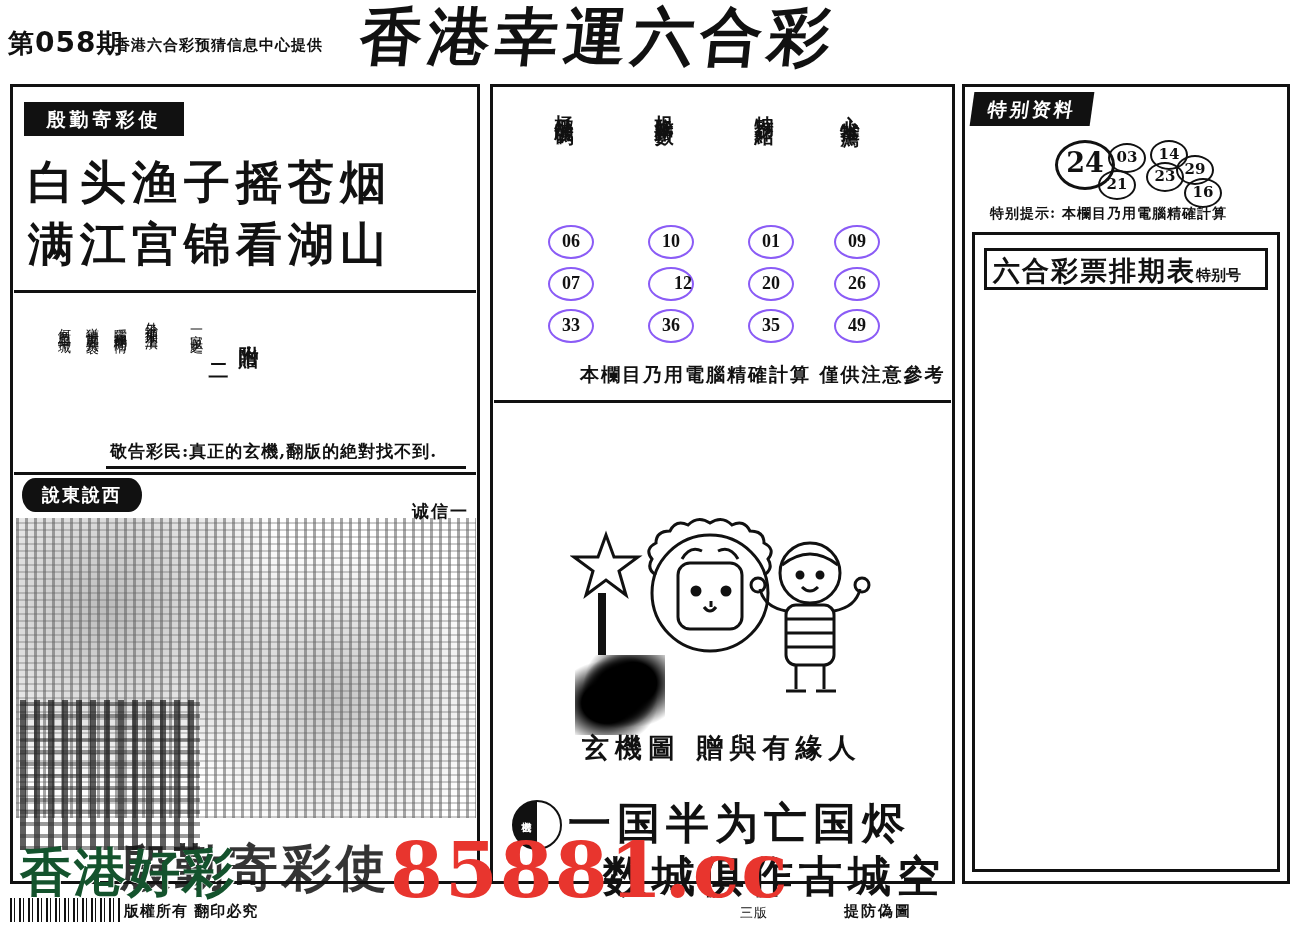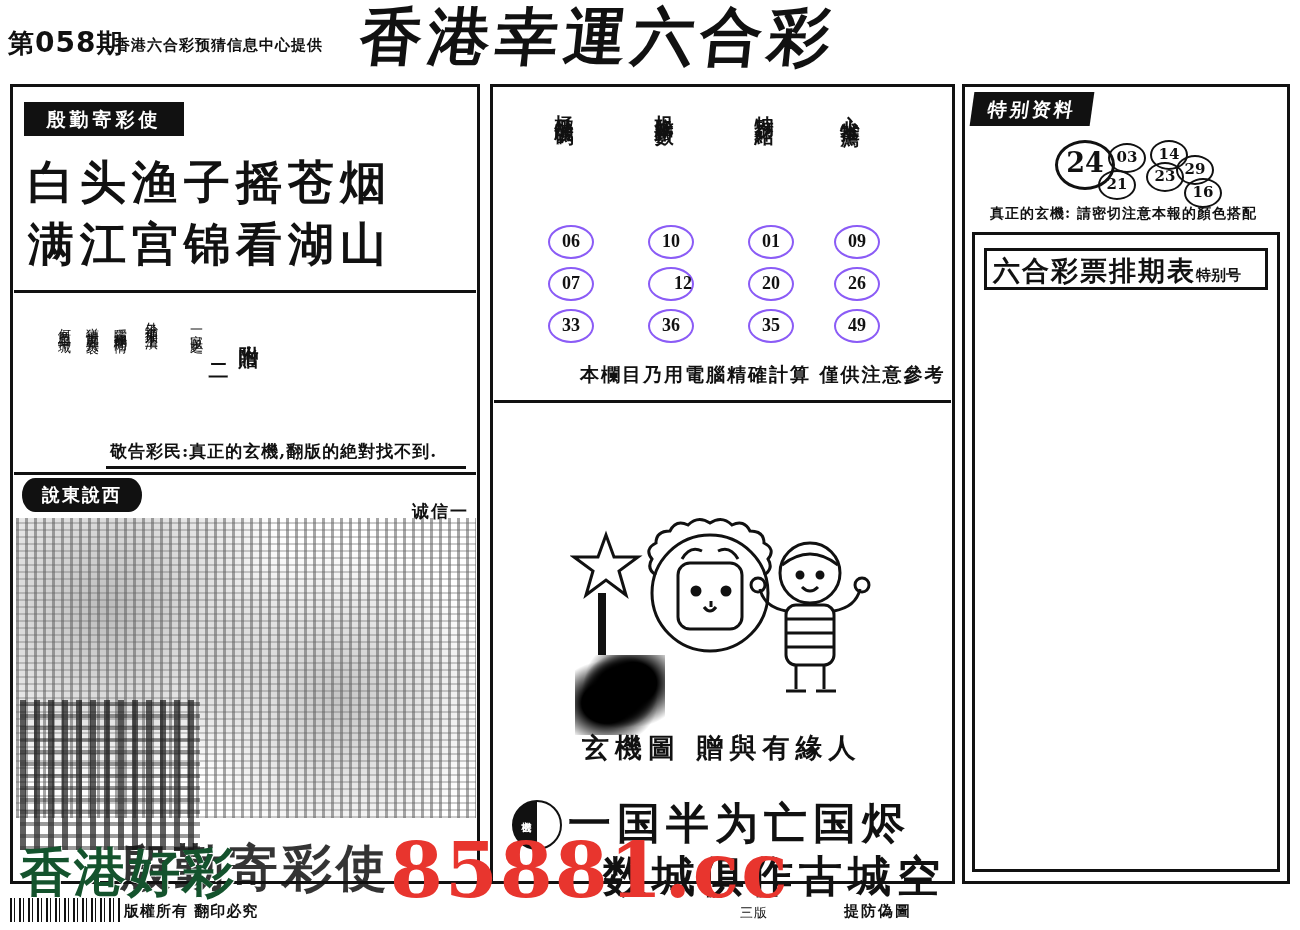--- a/index.html
+++ b/index.html
@@ -380,21 +380,21 @@
   <div class="banner" id="tebie">特别资料</div>
 
   <div class="rnum-big">24</div>
   <div class="rnum" style="left:1108px;top:143px;">03</div>
   <div class="rnum" style="left:1098px;top:170px;">21</div>
   <div class="rnum" style="left:1150px;top:140px;">14</div>
   <div class="rnum" style="left:1146px;top:162px;">23</div>
   <div class="rnum" style="left:1176px;top:155px;">29</div>
   <div class="rnum" style="left:1184px;top:178px;">16</div>
 
-  <div class="rtip">真正的玄機: 請密切注意本報的顏色搭配</div>
+  <div class="rtip">特别提示: 本欄目乃用電腦精確計算</div>
 
   <div class="frame" id="rbox"></div>
   <div class="rtitle">
     <span>六合彩票排期表</span><span class="small">特别号</span>
   </div>
 
   <div class="wm-left">香港好彩</div>
   <div class="wm-num">85881.cc</div>
 
   <div class="barcode"></div>

